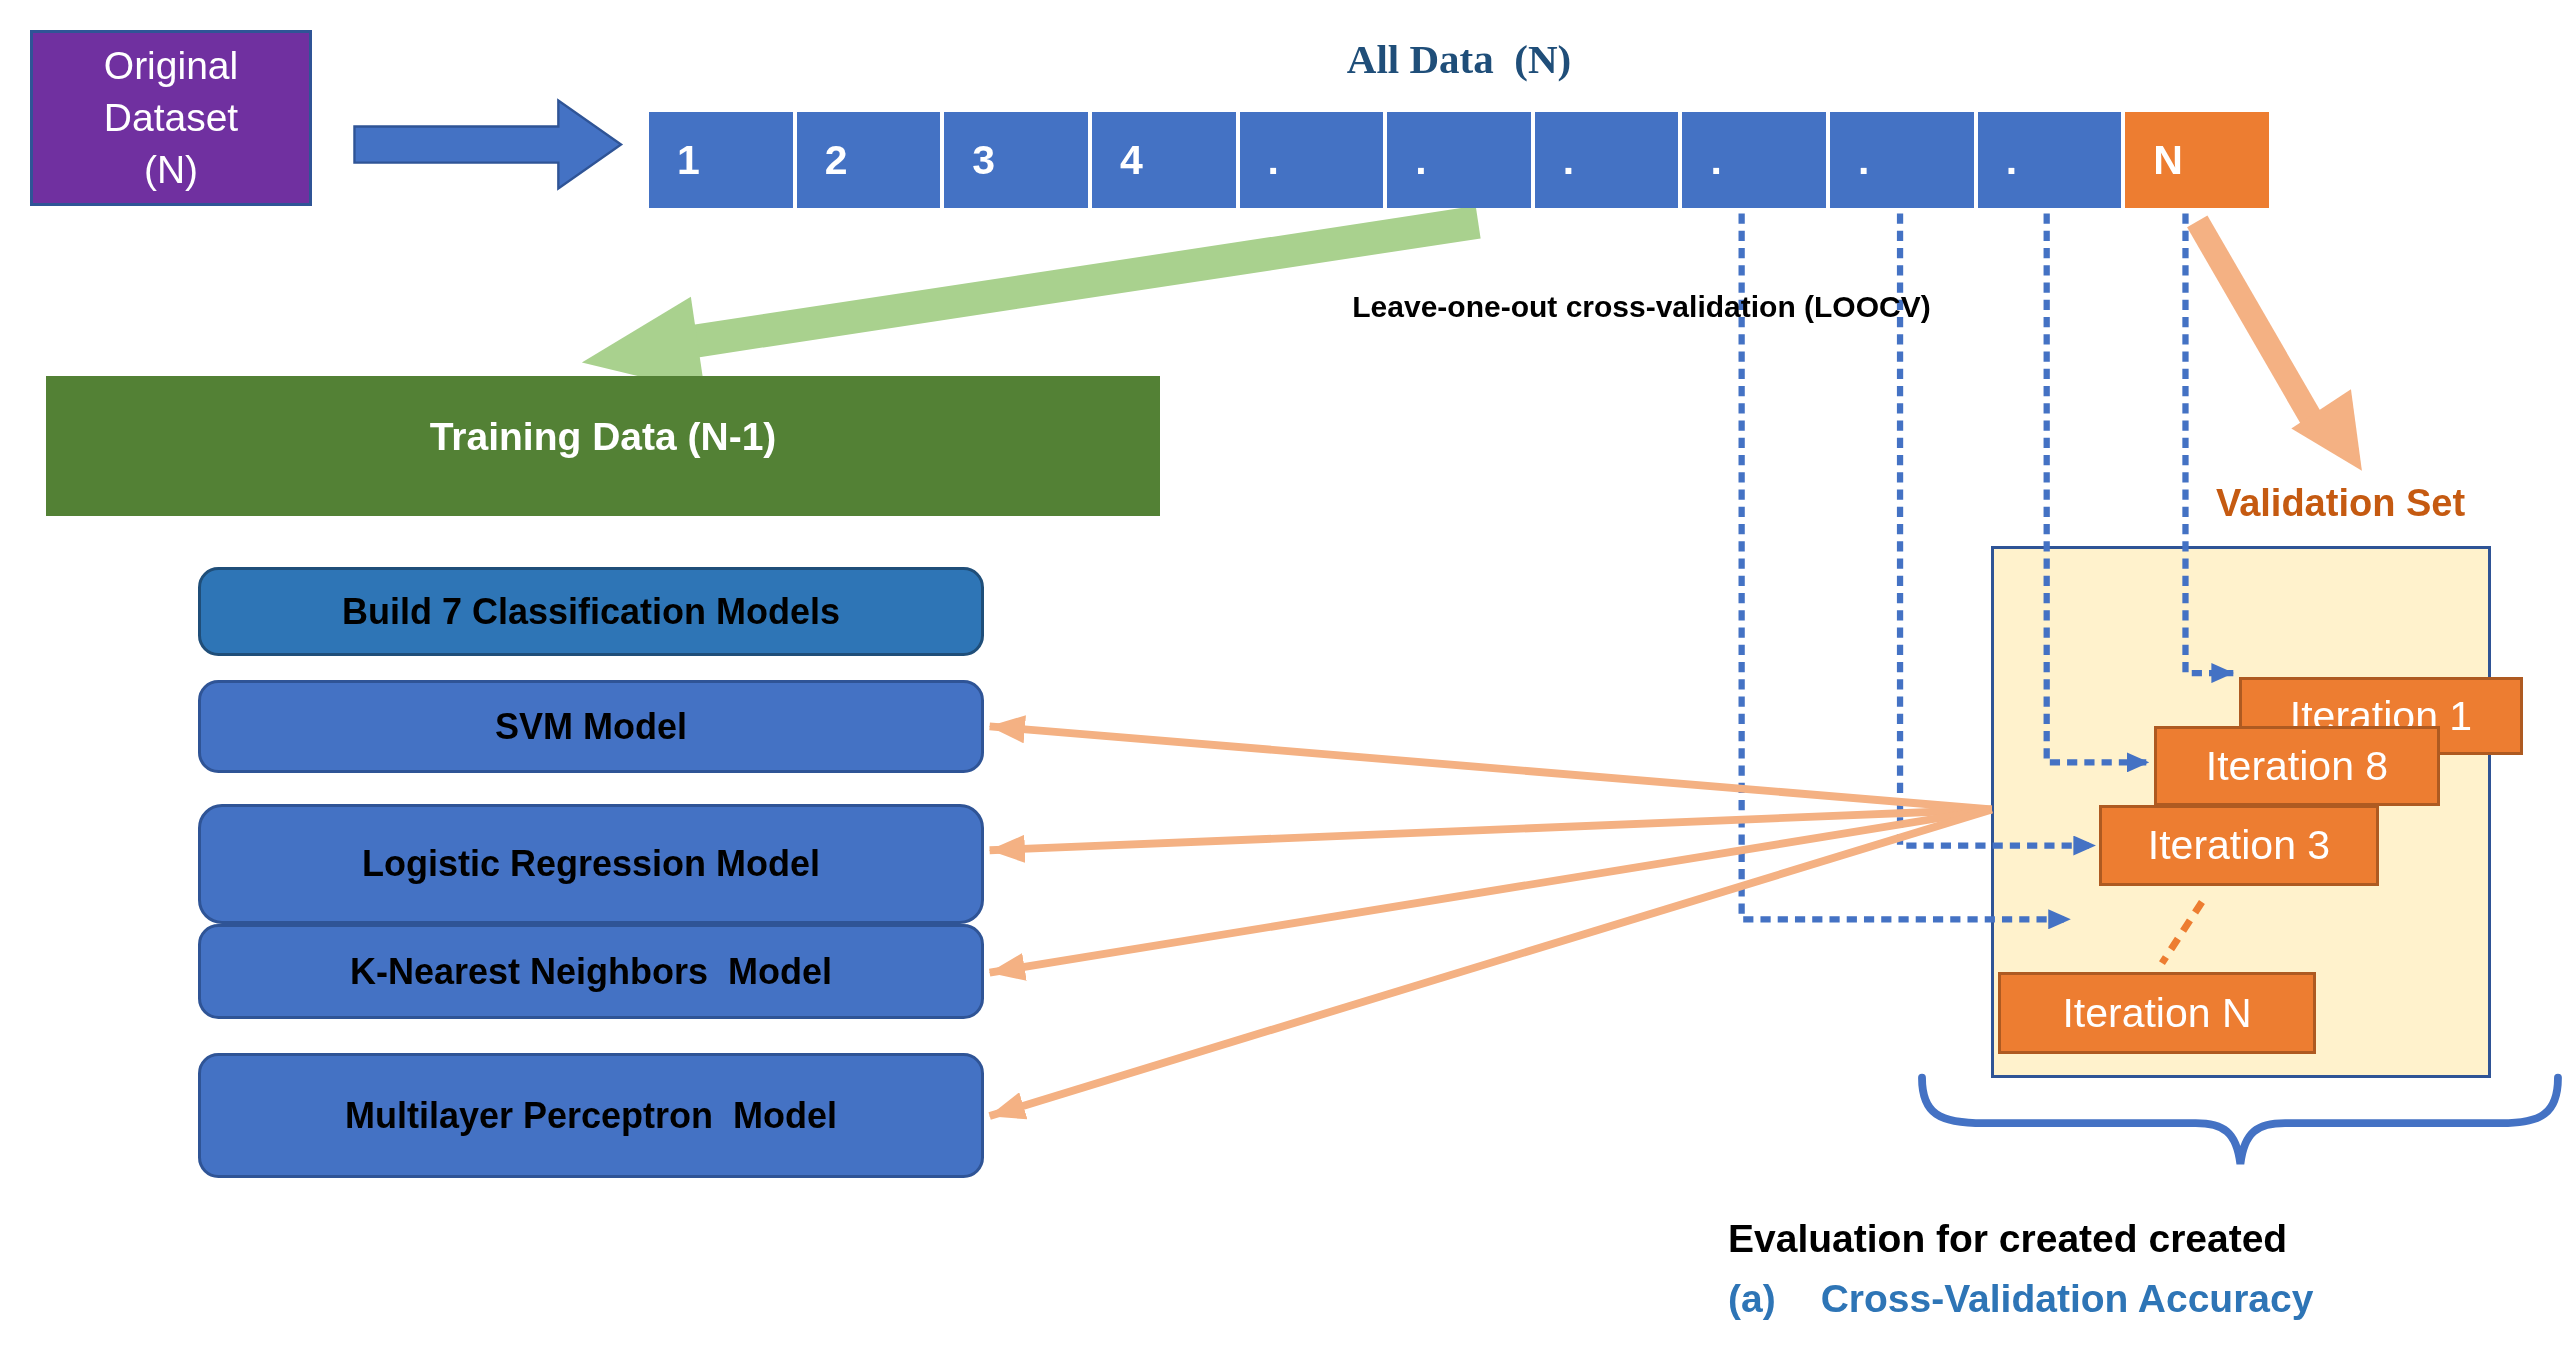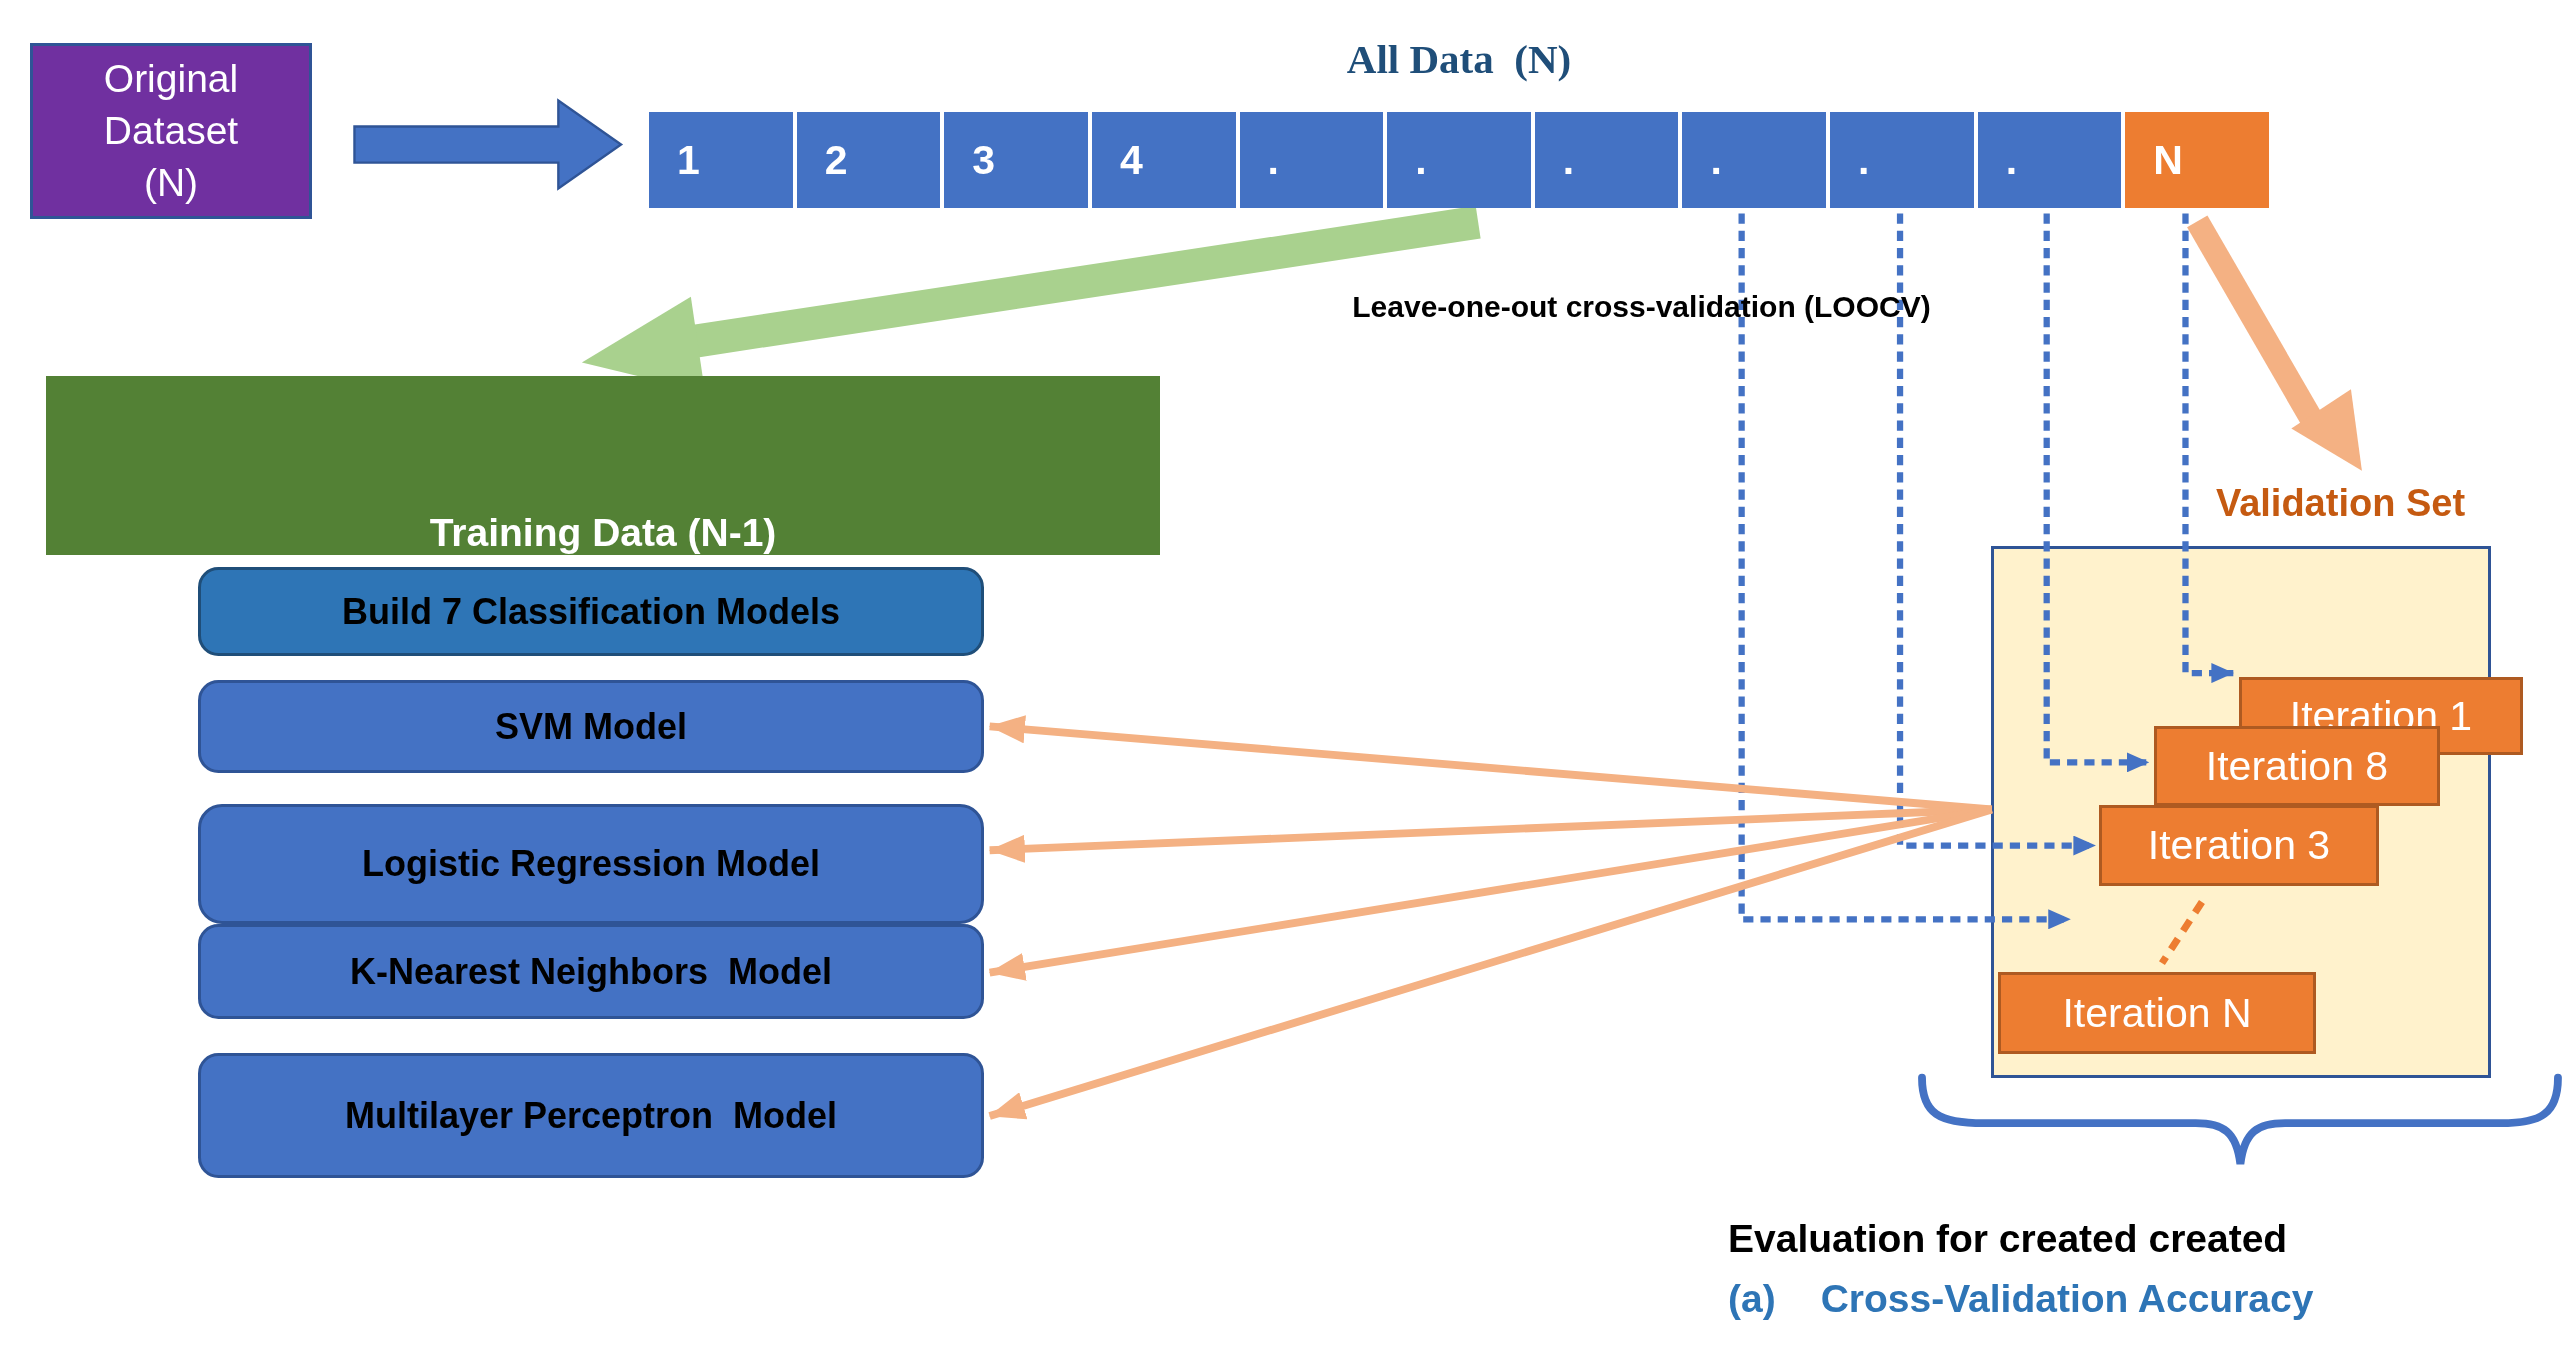--- a/index.html
+++ b/index.html
@@ -14,21 +14,21 @@
     font-family:"Liberation Sans","DejaVu Sans",sans-serif; background:#fff;
   }
   .abs{position:absolute;}
   .pre{white-space:pre;}
 
   
   .orig-box{
     left:30px; top:30px; width:276px; height:170px;
     background:var(--purple); border:3.9px solid var(--blue_dark);
     display:flex; flex-direction:column; align-items:center; justify-content:center;
-    color:#fff; font-size:39px; line-height:52px; text-align:center; z-index:10;margin-top:13px;
+    color:#fff; font-size:39px; line-height:52px; text-align:center; z-index:10;
   }
 
   
   .all-data-title{
     left:649px; top:35px; width:1620px; text-align:center;
     color:var(--navy); font-size:41px; font-weight:bold; z-index:10;font-family:Liberation Serif, serif;
   }
   .bar{
     left:649px; top:112px; width:1620px; height:96px;
     display:flex; column-gap:3.9px; z-index:10;
@@ -40,22 +40,22 @@
   .cell.ncell{background:var(--orange);}
 
   
   .loocv{
     left:1222px; top:290px; width:839px; text-align:center;
     color:#000; font-size:30px; font-weight:bold; z-index:10;
   }
 
   
   .training-bar{
-    left:46px; top:376px; width:1114px; height:179px; background:var(--green);
-    display:flex; align-items:flex-end; justify-content:center; padding-top:39px;
+    left:46px; top:376px; width:1114px; height:140px; background:var(--green);
+    display:flex; align-items:flex-start; justify-content:center; padding-top:39px;
     box-sizing:border-box; color:#fff; font-size:39px; font-weight:bold; z-index:10;
   }
 
   
   .model{
     left:198px; width:786px; border-radius:20.4px;
     background:var(--blue); border:3.1px solid var(--blue_dark);
     display:flex; align-items:center; justify-content:center;
     color:#000000; font-size:36px; font-weight:bold; box-sizing:border-box; z-index:10;
   }

